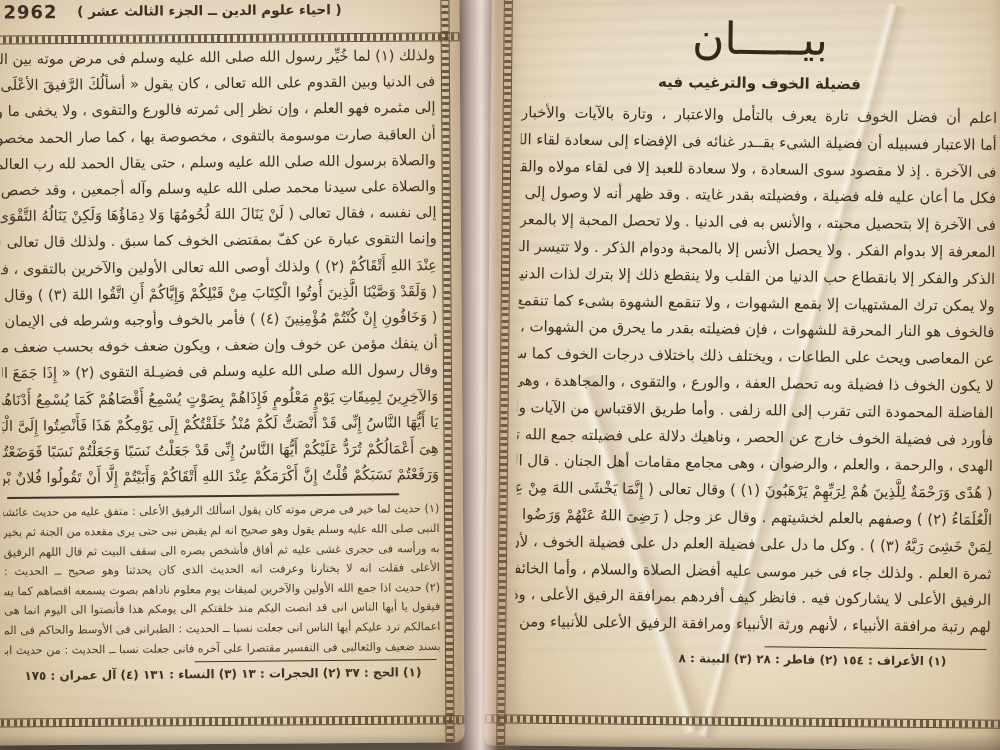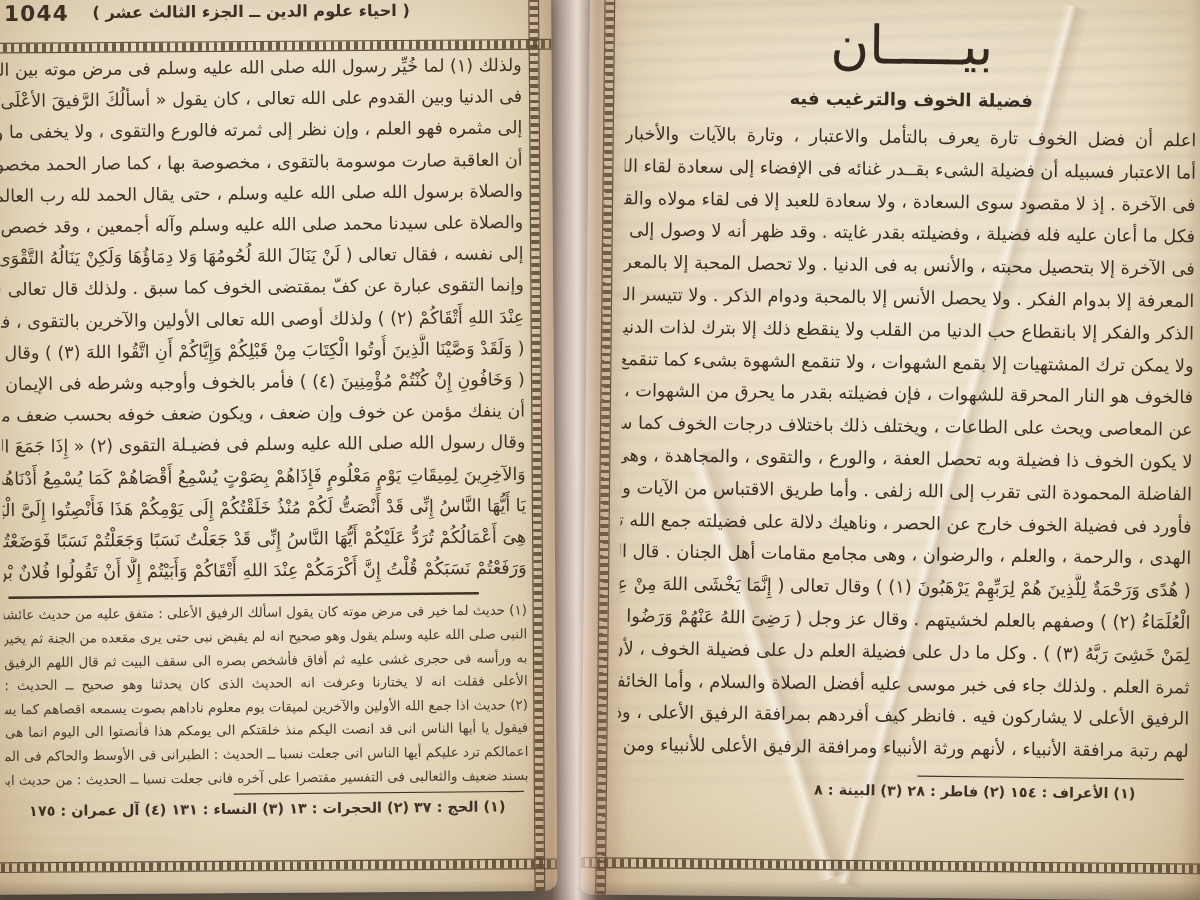--- a/index.html
+++ b/index.html
@@ -142,21 +142,21 @@
     pointer-events:none;z-index:1;
   }
 </style>
 </head>
 <body>
 
 <div class="photo">
 
   <div class="page left-page">
     <div class="lp-header">
-      <div class="page-number">1044</div>
+      <div class="page-number">2962</div>
       <div class="header-title">( احياء علوم الدين ــ الجزء الثالث عشر )</div>
     </div>
     <div class="chain h lp-chain-top"></div>
     <div class="chain v lp-chain-right"></div>
     <div class="chain h lp-chain-bottom"></div>
 
     <div class="lp-body">
       <div class="body-lines lp-lines">
           <div class="bline">ولذلك (١) لما خُيِّر رسول الله صلى الله عليه وسلم فى مرض موته بين البقـاء</div>
           <div class="bline">فى الدنيا وبين القدوم على الله تعالى ، كان يقول « أسألُكَ الرَّفيقَ الأعْلَى » فإذن إن نظر</div>

